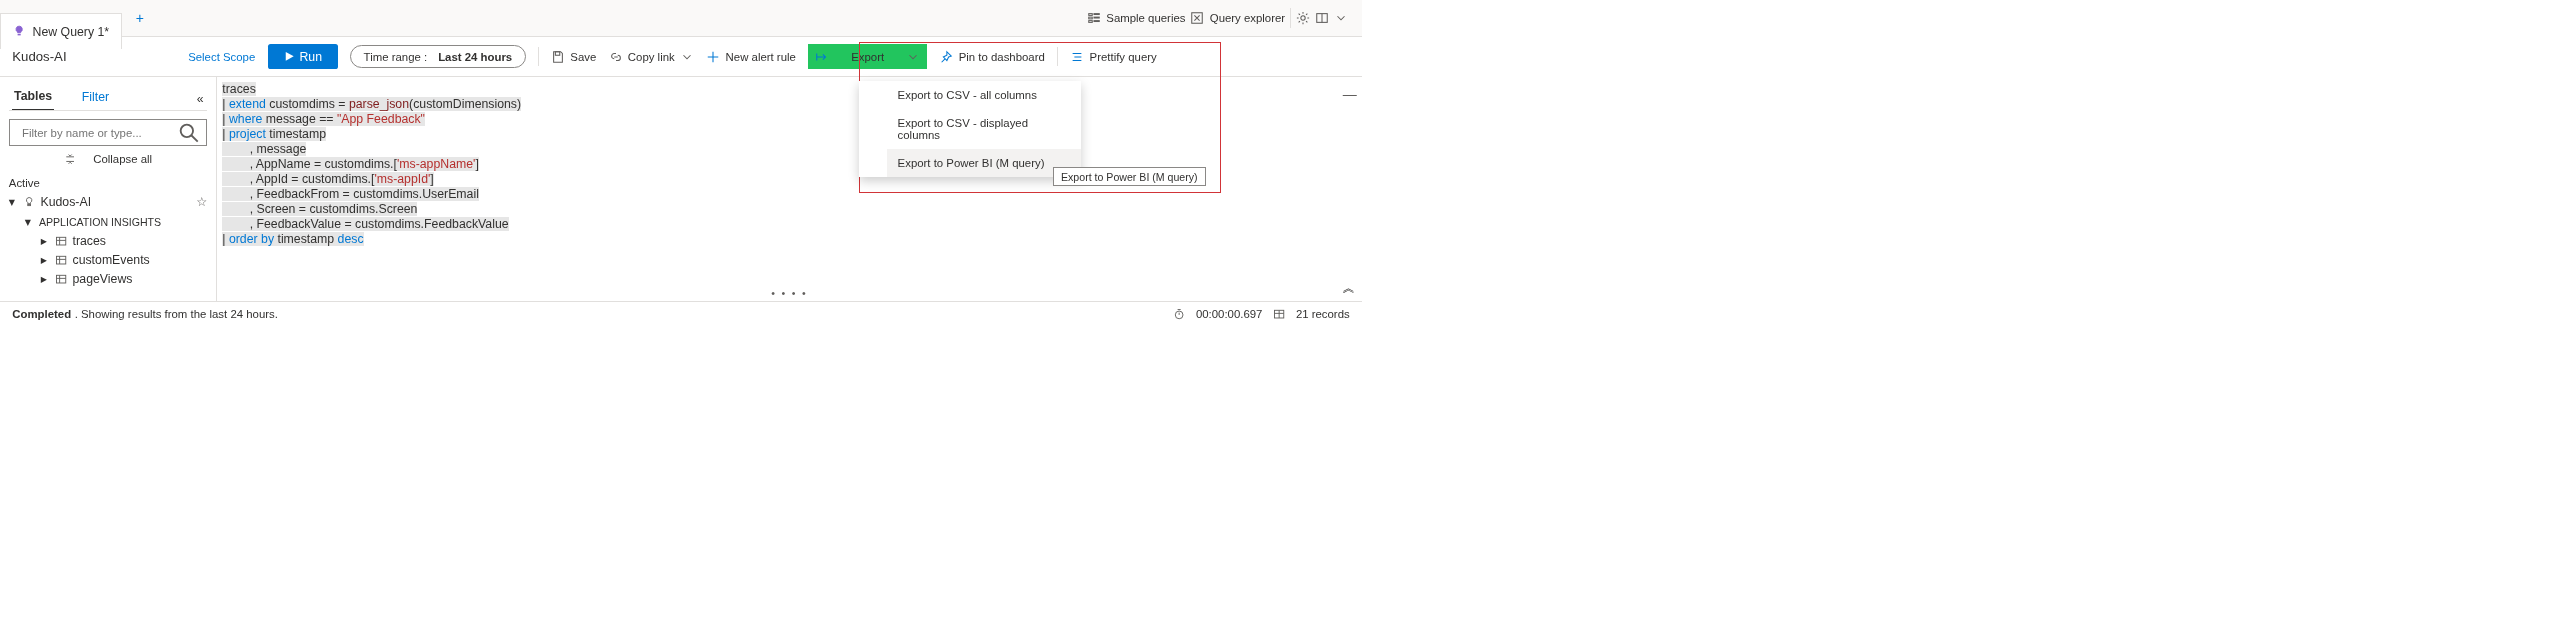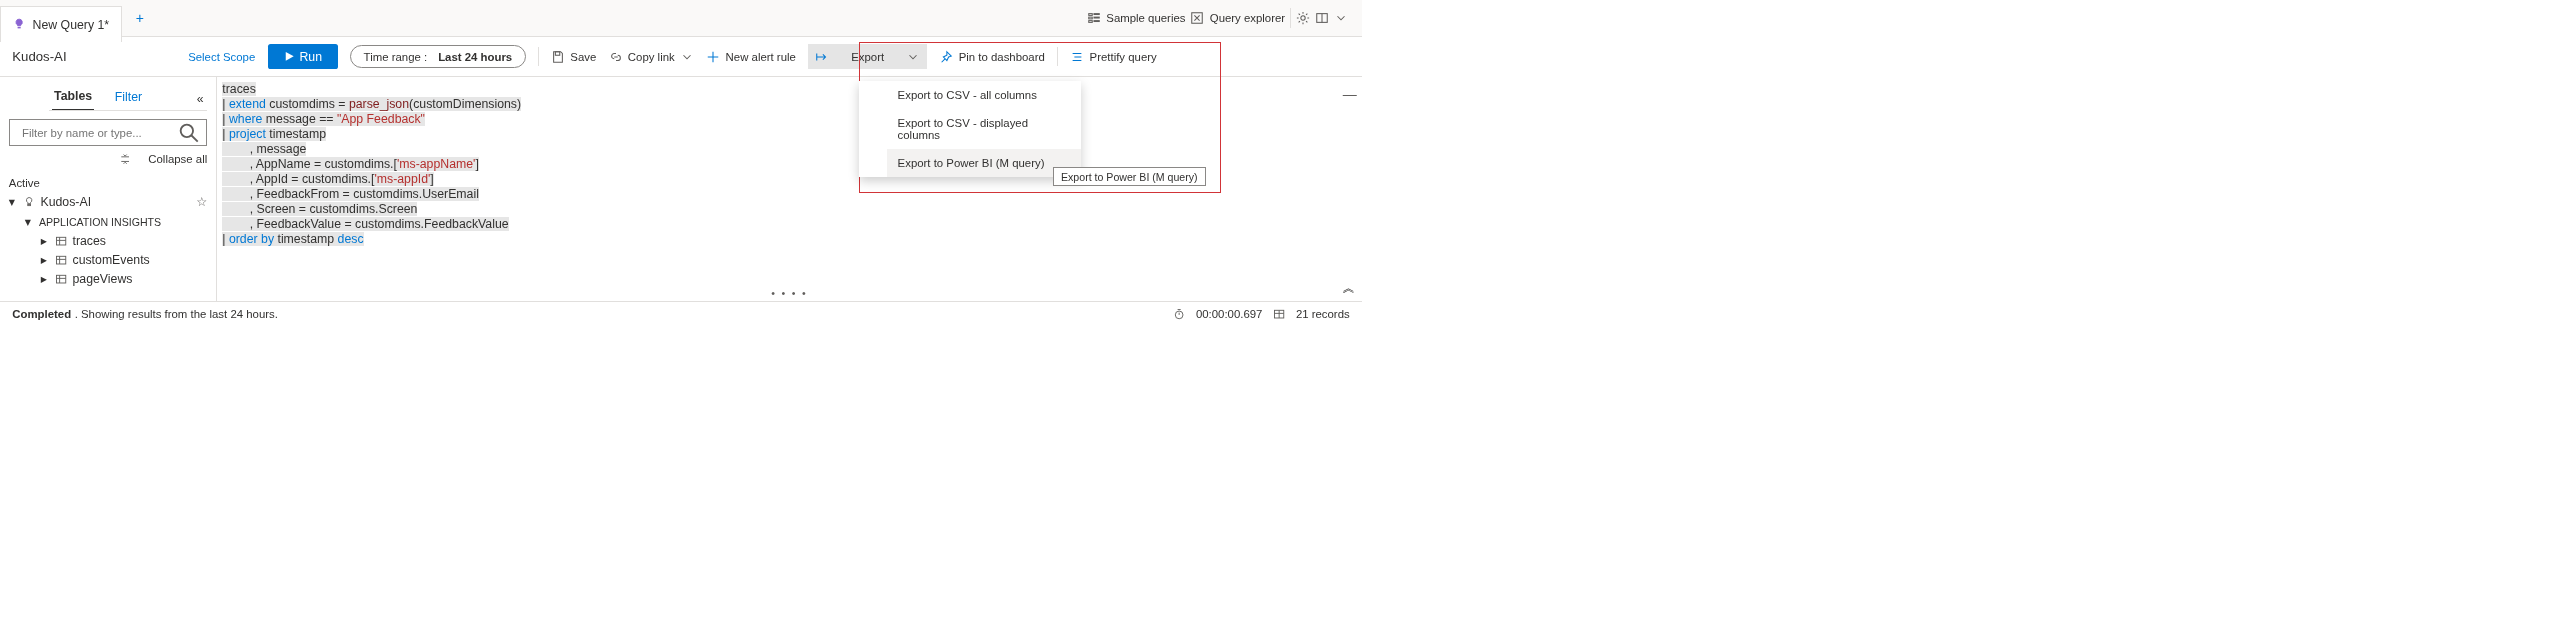--- a/index.html
+++ b/index.html
@@ -1,20 +1,20 @@
 <!DOCTYPE html>
 <html style="font-size:14px"><head>
 <meta charset="utf-8">
 <style>
 * { box-sizing: border-box; margin: 0; padding: 0; font-family: "Segoe UI", Arial, sans-serif; }
 body { background: #fff; font-size: 11.4px; color: #323130; width: 1362px; height: 327px; position: relative; overflow: hidden; }
 
 
 .tab-row { height: 37px; display: flex; align-items: stretch; border-bottom: 0.9px solid #e1dfdd; background: #faf9f8; }
-.tab { display: flex; align-items: center; gap: 7px; padding: 0 12.3px; background: #fff; border: 0.9px solid #e1dfdd; border-bottom: none; position: relative; top: 6px; }
+.tab { display: flex; align-items: center; gap: 7px; padding: 0 12.3px; background: #fff; border: 0.9px solid #e1dfdd; border-bottom: none; position: relative; top: 13px; }
 .tab .bulb { width: 12.3px; height: 12.3px; }
 .tab-title { font-size: 12.3px; }
 .add-tab { width: 35px; display: flex; align-items: center; justify-content: center; color: #0078d4; font-size: 14px; }
 .tab-spacer { flex: 1; }
 .top-right { display: flex; align-items: center; gap: 5px; padding-right: 14px; }
 .top-right .item { display: flex; align-items: center; gap: 5.3px; color: #323130; font-size: 11.4px; }
 .top-right svg { width: 14px; height: 14px; }
 
 
 .toolbar { height: 40px; display: flex; align-items: center; padding: 0 12.3px; border-bottom: 0.9px solid #e1dfdd; gap: 12.3px; }
@@ -26,28 +26,28 @@
 .pill .bold { font-weight: 600; }
 .tool { display: flex; align-items: center; gap: 5.3px; font-size: 11.4px; color: #323130; }
 .tool svg { width: 14px; height: 14px; }
 .vsep { width: 0.9px; height: 19.4px; background: #e1dfdd; }
 
 
 .main { display: flex; height: calc(100% - 37px - 40px - 26.4px); }
 
 
 .sidebar { width: 217px; border-right: 0.9px solid #e1dfdd; padding: 7px 8.8px 0 8.8px; display: flex; flex-direction: column; }
-.side-tabs { display: flex; gap: 19px; border-bottom: 0.9px solid #e1dfdd; padding-left: 3.5px; align-items: flex-end; position: relative; margin-left: 40px; }
+.side-tabs { display: flex; gap: 26px; border-bottom: 0.9px solid #e1dfdd; padding-left: 3.5px; align-items: flex-end; position: relative; }
 .side-tab { padding: 5.3px 1.8px; font-size: 12.3px; }
 .side-tab.active { font-weight: 600; border-bottom: 1.8px solid #323130; }
 .side-tab.link { color: #0078d4; }
 .collapse-chevrons { margin-left: auto; font-size: 12.3px; padding: 3.5px; }
 .search-row { display: flex; margin: 8.8px 0 7px 0; border: 0.9px solid #8a8886; height: 26.4px; align-items: center; padding: 0 5.3px; }
 .search-row input { flex: 1; border: none; outline: none; font-size: 11.4px; color: #605e5c; background: transparent; margin-left: 7px; }
-.collapse-all { text-align: right; font-size: 11.4px; margin-bottom: 7px; display: flex; justify-content: flex-end; gap: 17px; align-items: center; }
+.collapse-all { text-align: right; font-size: 11.4px; margin-bottom: 7px; display: flex; justify-content: center; gap: 17px; align-items: center; }
 .section-header { font-size: 11.4px; font-weight: 400; margin: 5.3px 0 3.5px 0; }
 .tree-row { display: flex; align-items: center; gap: 5.3px; padding: 2.6px 0; font-size: 12.3px; }
 .tree-row .caret { width: 8.8px; display: inline-block; }
 .tree-row .star { margin-left: auto; color: #605e5c; }
 .sub { padding-left: 16px; }
 .sub2 { padding-left: 32px; }
 .bulb2 { width: 12.3px; height: 12.3px; }
 
 
 .editor-wrap { flex: 1; position: relative; }
@@ -56,21 +56,21 @@
 .kw { color: #0078d4; }
 .str { color: #b5302e; }
 .fn { color: #7f1d1d; }
 
 
 .red-box { position: absolute; border: 1.8px solid #d13438; left: 859px; top: 42px; width: 362px; height: 151px; pointer-events: none; }
 .export-menu { position: absolute; left: 859px; top: 81px; width: 222px; background: #fff; box-shadow: 0 3.5px 10.6px rgba(0,0,0,0.2); z-index: 10; }
 .export-item { padding: 8px 10.6px; font-size: 11.4px; margin-left: 28px; }
 .export-item.highlight { background: #f3f2f1; }
 .tooltip { position: absolute; left: 1053px; top: 167px; border: 0.9px solid #8a8886; background: #fff; padding: 2.6px 7px; font-size: 10.6px; z-index: 11; }
-.export-btn-hl { background: #e5e5e5; padding: 5.3px 7px; gap: 22px; }
+.export-btn-hl { background: #22c55e; padding: 5.3px 7px; gap: 22px; }
 
 
 .status-bar { height: 26.4px; border-top: 0.9px solid #e1dfdd; display: flex; align-items: center; padding: 0 12.3px; font-size: 11.4px; color: #323130; }
 .status-bar .left { display: flex; gap: 3.5px; }
 .status-bar .bold { font-weight: 600; }
 .status-bar .spacer { flex: 1; }
 .status-bar .right { display: flex; align-items: center; gap: 10.6px; }
 .status-bar svg { width: 12.3px; height: 12.3px; }
 
 .ellipsis-handle { position: absolute; left: 50%; bottom: 1.8px; transform: translateX(-50%); font-size: 10.6px; color: #605e5c; letter-spacing: 1.8px; }

